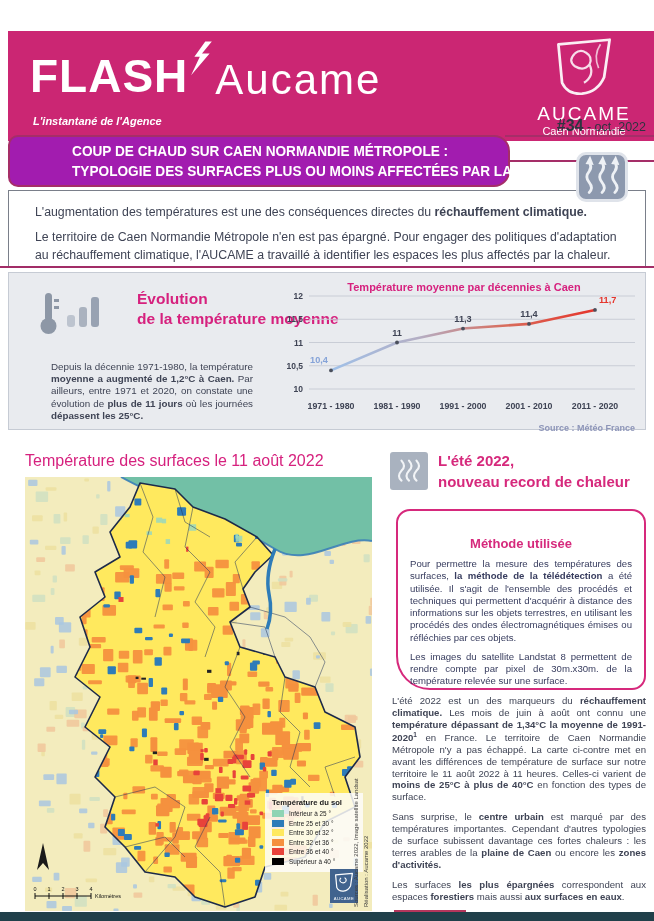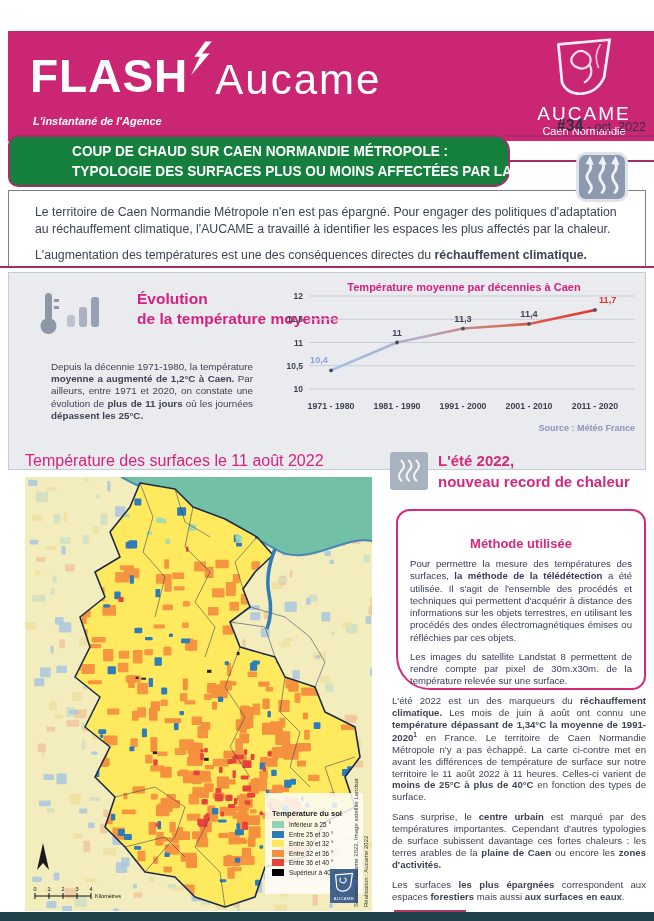--- a/index.html
+++ b/index.html
@@ -12,48 +12,48 @@
   .bolt{margin:-12px 1px 0 2px;}
   .aucame-word{font-size:42px;font-weight:400;letter-spacing:2px;line-height:1;margin-top:6px;}
   .hdr-sub{position:absolute;left:25px;top:84px;color:#fff;font-size:11px;font-style:italic;font-weight:bold;}
   .logo-block{position:absolute;right:12px;top:6px;width:116px;text-align:center;color:#fff;}
   .logo-name{font-size:19px;letter-spacing:2px;margin-top:-2px;}
   .logo-sub{font-size:11px;}
   
   .issue{position:absolute;right:8px;top:117px;font-size:12.5px;color:#2e3440;}
   .issue .num{font-size:16px;font-weight:600;}
   .mline{position:absolute;height:2px;background:#a52e68;}
-  .banner{position:absolute;left:8px;top:135px;width:502px;height:52px;background:#15803d;
+  .banner{position:absolute;left:8px;top:135px;width:502px;height:52px;background:#a21caf;
           border:2px solid #a52e68;border-radius:10px 16px 16px 10px;box-sizing:border-box;z-index:3;}
   .banner-text{padding:4px 8px 0 66px;color:#fff;font-weight:bold;font-size:14.5px;line-height:1.4;
                transform:scaleX(.94);transform-origin:left;white-space:nowrap;}
   .heat-badge{position:absolute;left:576px;top:152px;width:52px;height:50px;background:#8d99ae;
               border:3px solid #dfe3ea;border-radius:10px;box-sizing:border-box;z-index:4;
               display:flex;align-items:center;justify-content:center;}
   
   .intro{position:absolute;left:8px;top:190px;width:638px;height:76px;border:1px solid #7a7f8a;border-bottom:none;
          box-sizing:border-box;padding:13px 26px 0 26px;font-size:12.3px;line-height:1.42;}
   .intro p{margin:0 0 8px 0;}
   .mdivider{position:absolute;left:0;top:266px;width:654px;height:2px;background:#a22d67;}
   
-  .gsec{position:absolute;left:8px;top:272px;width:638px;height:198px;background:#e9ebef;
+  .gsec{position:absolute;left:8px;top:272px;width:638px;height:158px;background:#e9ebef;
         border:1px solid #c6cbd4;box-sizing:border-box;}
   .evo-head{position:absolute;left:128px;top:16px;font-size:15.5px;font-weight:bold;color:#d6217e;line-height:1.3;}
   .evo-body{position:absolute;left:42px;top:78px;width:202px;font-size:9.8px;line-height:1.26;text-align:justify;}
   .thermo{position:absolute;left:26px;top:18px;}
   .chart-wrap{position:absolute;left:278px;top:2px;width:354px;height:164px;}
   .chart-title{position:absolute;left:0;top:6px;width:100%;text-align:center;color:#d6217e;
                font-size:11px;font-weight:bold;}
   .chart-src{position:absolute;right:6px;bottom:6px;font-size:9px;font-weight:bold;color:#8d95b8;}
   
   .map-title{position:absolute;left:25px;top:452px;width:347px;text-align:left;
              color:#d6217e;font-size:16px;}
   .map-box{position:absolute;left:25px;top:477px;width:347px;height:434px;}
   .legend{position:absolute;left:240px;top:316px;width:98px;background:rgba(253,253,250,.85);
-          padding:16px 7px;box-sizing:border-box;}
+          padding:5px 7px;box-sizing:border-box;}
   .legend-title{font-size:7.6px;font-weight:bold;color:#1b1b1b;margin-bottom:3px;}
   .lg-item{display:flex;align-items:center;margin:2.5px 0;}
   .lg-chip{width:12px;height:7px;margin-right:5px;flex:none;}
   .lg-lbl{font-size:6.4px;color:#222;}
   .north{position:absolute;left:11px;top:366px;}
   .scalebar{position:absolute;left:8px;top:408px;}
   .minilogo{position:absolute;left:305px;top:392px;width:28px;height:34px;background:#41638e;
             text-align:center;color:#fff;}
   .minilogo .t{font-size:4.2px;letter-spacing:.4px;margin-top:-2px;}
   .vsrc{position:absolute;right:1px;top:298px;height:132px;writing-mode:vertical-rl;
@@ -123,22 +123,22 @@
       <g fill="#eef1f5">
         <polygon points="6,10 11,1 15,11"></polygon>
           <polygon points="20,10 25,1 29,11"></polygon>
           <polygon points="34,10 39,1 43,11"></polygon>
       </g>
     </svg>
   </span>
 </div>
 
 <div class="intro">
+  <p><span>L'augmentation des températures est une des conséquences directes du </span><strong>réchauffement climatique.</strong></p>
   <p>Le territoire de Caen Normandie Métropole n'en est pas épargné. Pour engager des politiques d'adaptation au réchauffement climatique, l'AUCAME a travaillé à identifier les espaces les plus affectés par la chaleur.</p>
-  <p><span>L'augmentation des températures est une des conséquences directes du </span><strong>réchauffement climatique.</strong></p>
 </div>
 <div class="mdivider"></div>
 
 <div class="gsec">
   <span class="thermo">
     <svg width="72" height="48" viewBox="0 0 72 48">
       <rect x="10" y="2" width="7" height="28" rx="3.5" fill="#8d97a6"></rect>
       <circle cx="13.5" cy="35" r="8" fill="#8d97a6"></circle>
       <rect x="19" y="8" width="5" height="3" fill="#8d97a6"></rect>
         <rect x="19" y="15" width="5" height="3" fill="#8d97a6"></rect>

